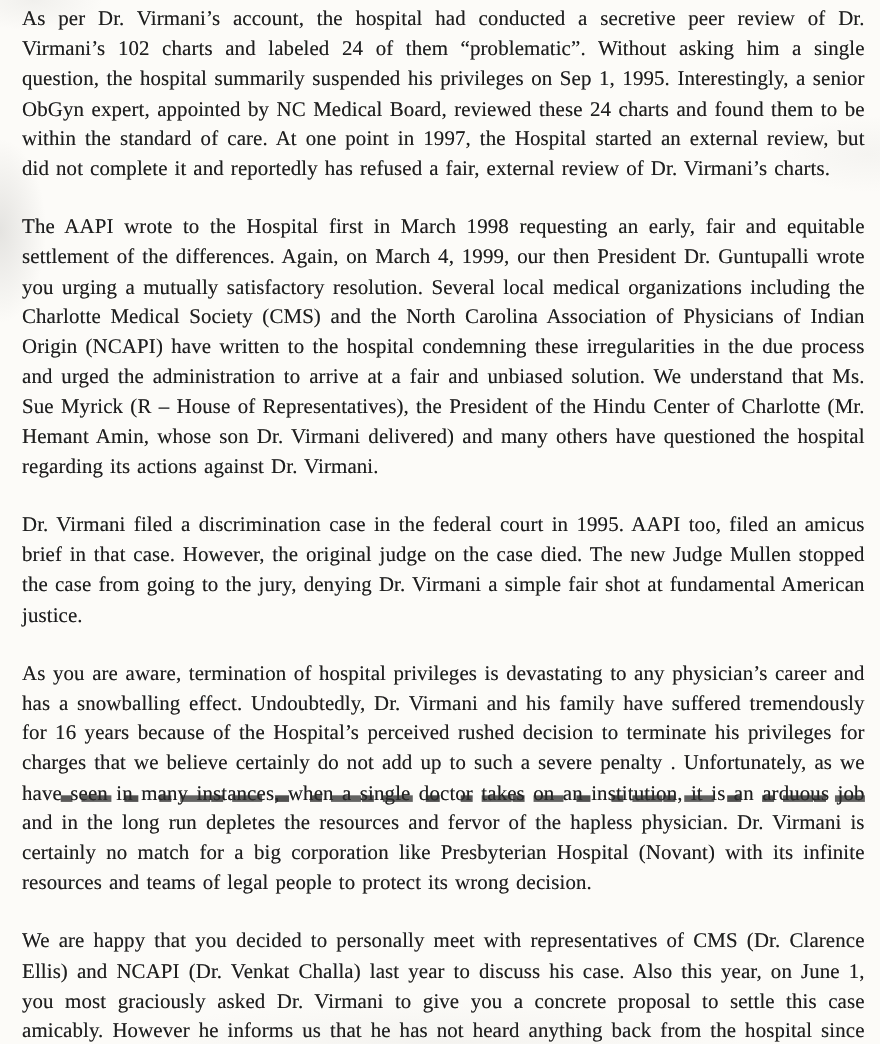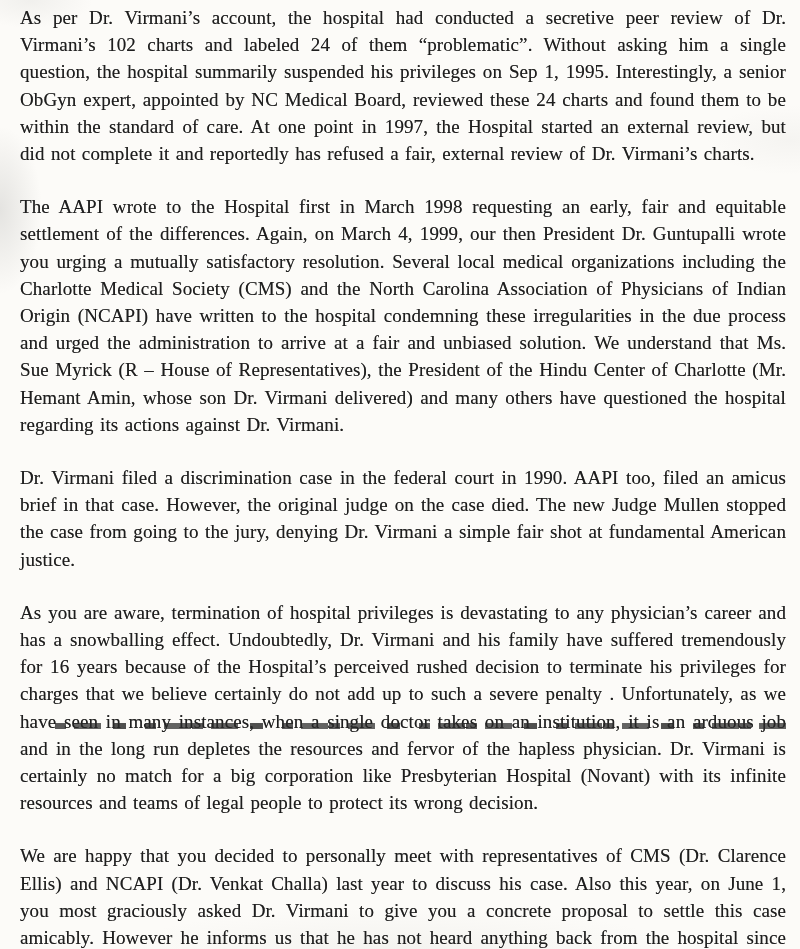--- a/index.html
+++ b/index.html
@@ -56,17 +56,17 @@
     background-size: 137px 6px;
     opacity: 0.9;
   }
 </style>
 </head>
 <body>
 
 <div class="page">
   <p class="para">As per Dr. Virmani’s account, the hospital had conducted a secretive peer review of Dr. Virmani’s 102 charts and labeled 24 of them “problematic”. Without asking him a single question, the hospital summarily suspended his privileges on Sep 1, 1995.  Interestingly, a senior ObGyn expert, appointed by NC Medical Board, reviewed these 24 charts and found them to be within the standard of care.  At one point in 1997, the Hospital started an external review, but did not complete it and reportedly has refused a fair, external review of Dr. Virmani’s charts.</p>
   <p class="para">The AAPI wrote to the Hospital first in March 1998 requesting an early, fair and equitable settlement of the differences.  Again, on March 4, 1999, our then President Dr. Guntupalli wrote you urging a mutually satisfactory resolution.  Several local medical organizations including the Charlotte Medical Society (CMS) and the North Carolina Association of Physicians of Indian Origin (NCAPI) have written to the hospital condemning these irregularities in the due process and urged the administration to arrive at a fair and unbiased solution. We understand that Ms. Sue Myrick (R – House of Representatives), the President of the Hindu Center of Charlotte (Mr. Hemant Amin, whose son Dr. Virmani delivered) and many others have questioned the hospital regarding its actions against Dr. Virmani.</p>
-  <p class="para">Dr. Virmani filed a discrimination case in the federal court in 1990.  AAPI too, filed an amicus brief in that case.  However, the original judge on the case died.  The new Judge Mullen stopped the case from going to the jury, denying Dr. Virmani a simple fair shot at fundamental American justice.</p>
+  <p class="para">Dr. Virmani filed a discrimination case in the federal court in 1995.  AAPI too, filed an amicus brief in that case.  However, the original judge on the case died.  The new Judge Mullen stopped the case from going to the jury, denying Dr. Virmani a simple fair shot at fundamental American justice.</p>
   <p class="para">As you are aware, termination of hospital privileges is devastating to any physician’s career and has a snowballing effect.  Undoubtedly, Dr. Virmani and his family have suffered tremendously for 16 years because of the Hospital’s perceived rushed decision to terminate his privileges for charges that we believe certainly do not add up to such a severe penalty .  Unfortunately, as we have seen in many instances, when a single doctor takes on an institution, it is an arduous job and in the long run depletes the resources and fervor of the hapless physician. Dr. Virmani is certainly no match for a big corporation like Presbyterian Hospital (Novant) with its infinite resources and teams of legal people to protect its wrong decision.</p>
   <p class="para">We are happy that you decided to personally meet with representatives of CMS (Dr. Clarence Ellis) and NCAPI (Dr. Venkat Challa) last year to discuss his case.  Also this year, on June 1, you most graciously asked Dr. Virmani to give you a concrete proposal to settle this case amicably. However he informs us that he has not heard anything back from the hospital since then.</p>
   <div class="cutoff-strip"></div>
 </div>
 
 </body></html>

